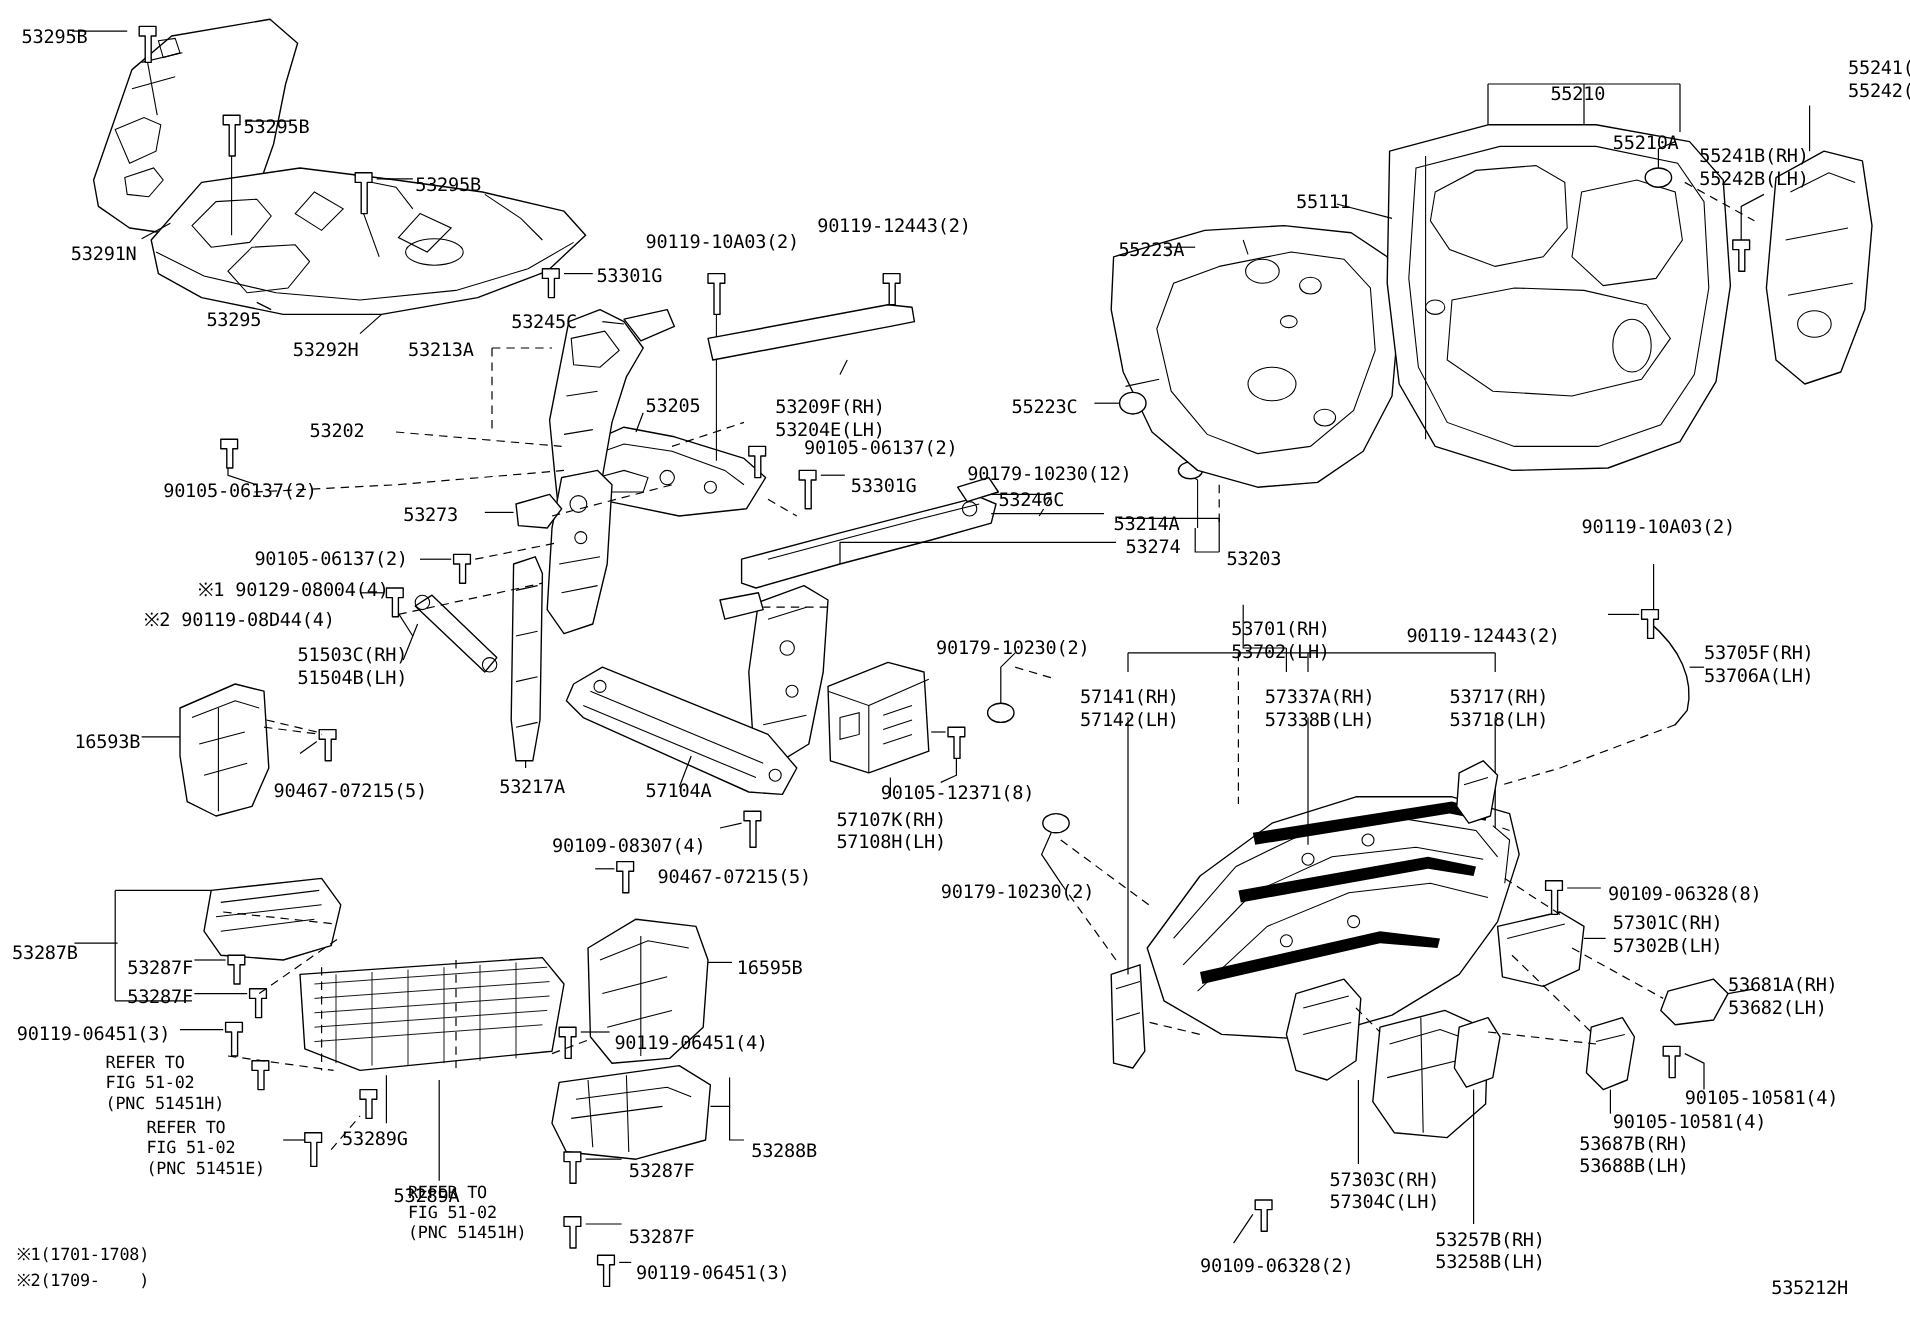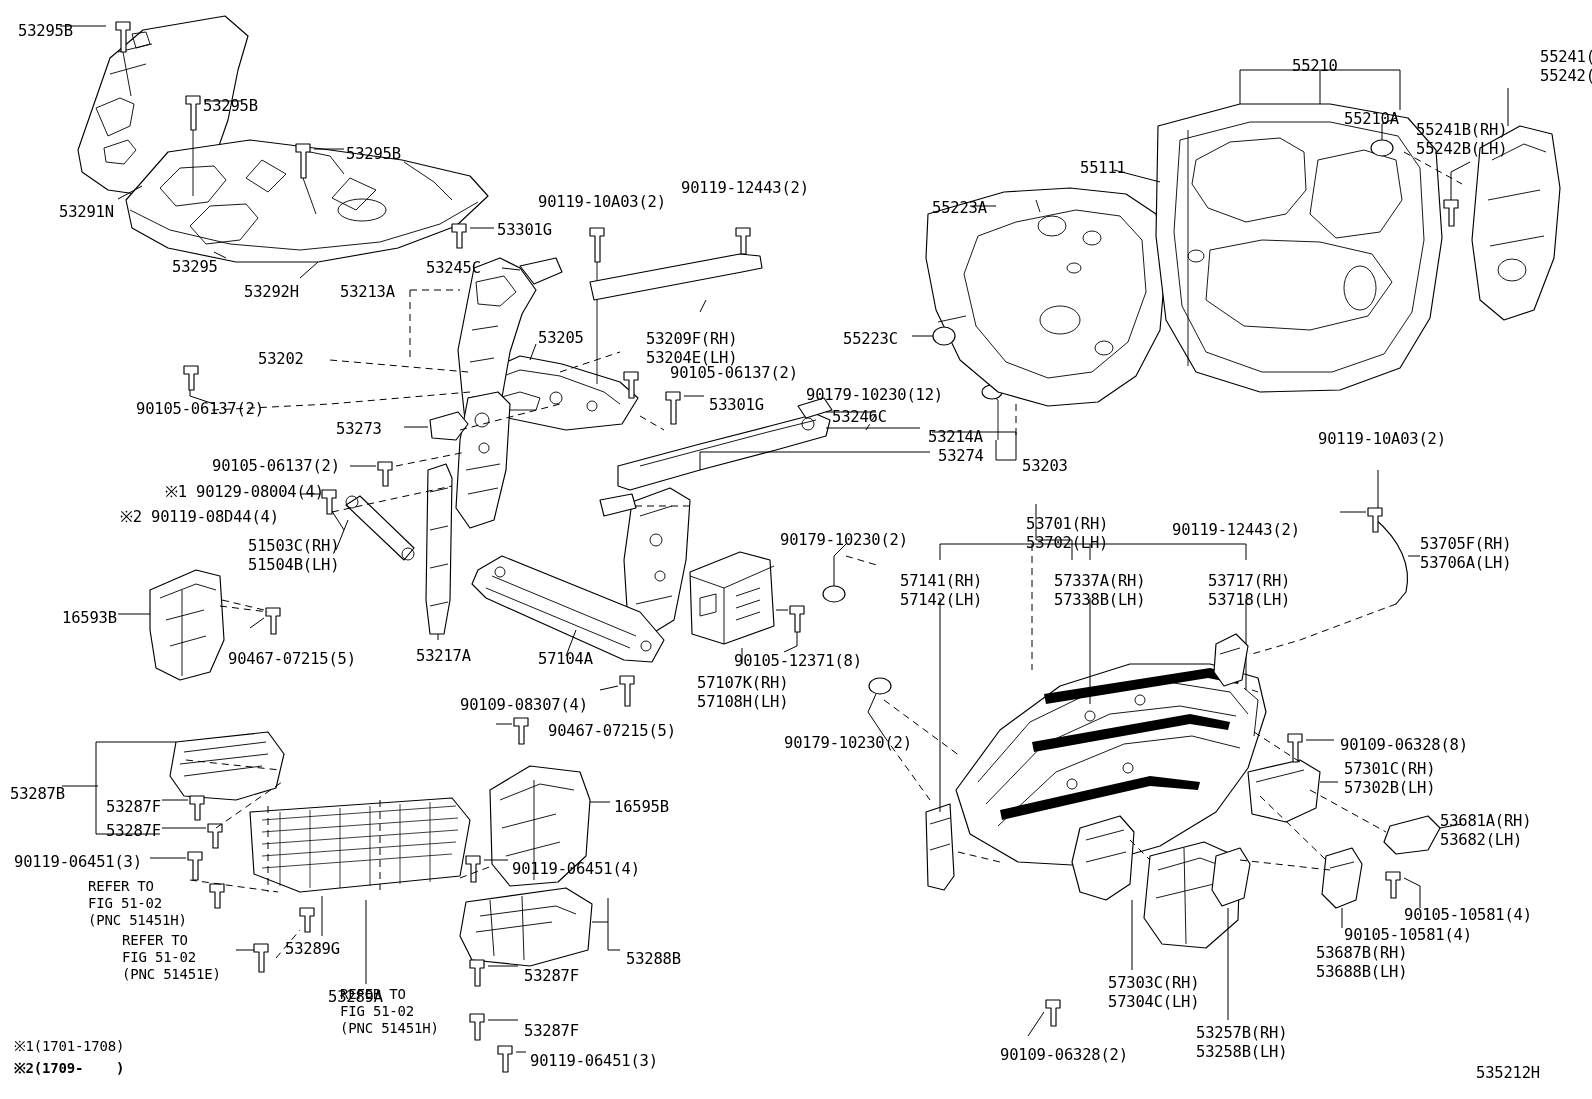--- a/index.html
+++ b/index.html
@@ -517,21 +517,21 @@
 <div class="lbl" style="left:14px;top:853px;">90119-06451(3)</div>
 <div class="lbl" style="left:614px;top:798px;">16595B</div>
 <div class="lbl" style="left:512px;top:860px;">90119-06451(4)</div>
 <div class="lbl" style="left:285px;top:940px;text-align:right;">53289G</div>
 <div class="lbl" style="left:328px;top:988px;">53289A</div>
 <div class="lbl" style="left:626px;top:950px;">53288B</div>
 <div class="lbl" style="left:524px;top:967px;">53287F</div>
 <div class="lbl" style="left:524px;top:1022px;">53287F</div>
 <div class="lbl" style="left:530px;top:1052px;">90119-06451(3)</div>
 
-<div class="lbl" style="left:1292px;top:57px;">55210</div>
+<div class="lbl" style="left:1292px;top:69px;">55210</div>
 <div class="lbl" style="left:1344px;top:110px;">55210A</div>
 <div class="lbl" style="left:1540px;top:48px;">55241(RH)
 55242(LH)</div>
 <div class="lbl" style="left:1416px;top:121px;">55241B(RH)
 55242B(LH)</div>
 <div class="lbl" style="left:1080px;top:159px;">55111</div>
 <div class="lbl" style="left:932px;top:199px;text-align:center;">55223A</div>
 <div class="lbl" style="left:843px;top:330px;">55223C</div>
 <div class="lbl" style="left:1318px;top:430px;">90119-10A03(2)</div>
 <div class="lbl" style="left:1026px;top:515px;">53701(RH)
@@ -564,17 +564,17 @@
 FIG 51-02
 (PNC 51451H)</div>
 <div class="lbl sm" style="left:122px;top:932px;">REFER TO
 FIG 51-02
 (PNC 51451E)</div>
 <div class="lbl sm" style="left:340px;top:986px;">REFER TO
 FIG 51-02
 (PNC 51451H)</div>
 
 <div class="lbl sm" style="left:14px;top:1038px;">※1(1701-1708)</div>
-<div class="lbl sm" style="left:14px;top:1060px;font-weight:bold;">※2(1709-    )</div>
+<div class="lbl sm" style="left:14px;top:1060px;">※2(1709-    )</div>
 
 <div class="lbl" style="left:1476px;top:1064px;">535212H</div>
 
 </div>
 
 </body></html>

